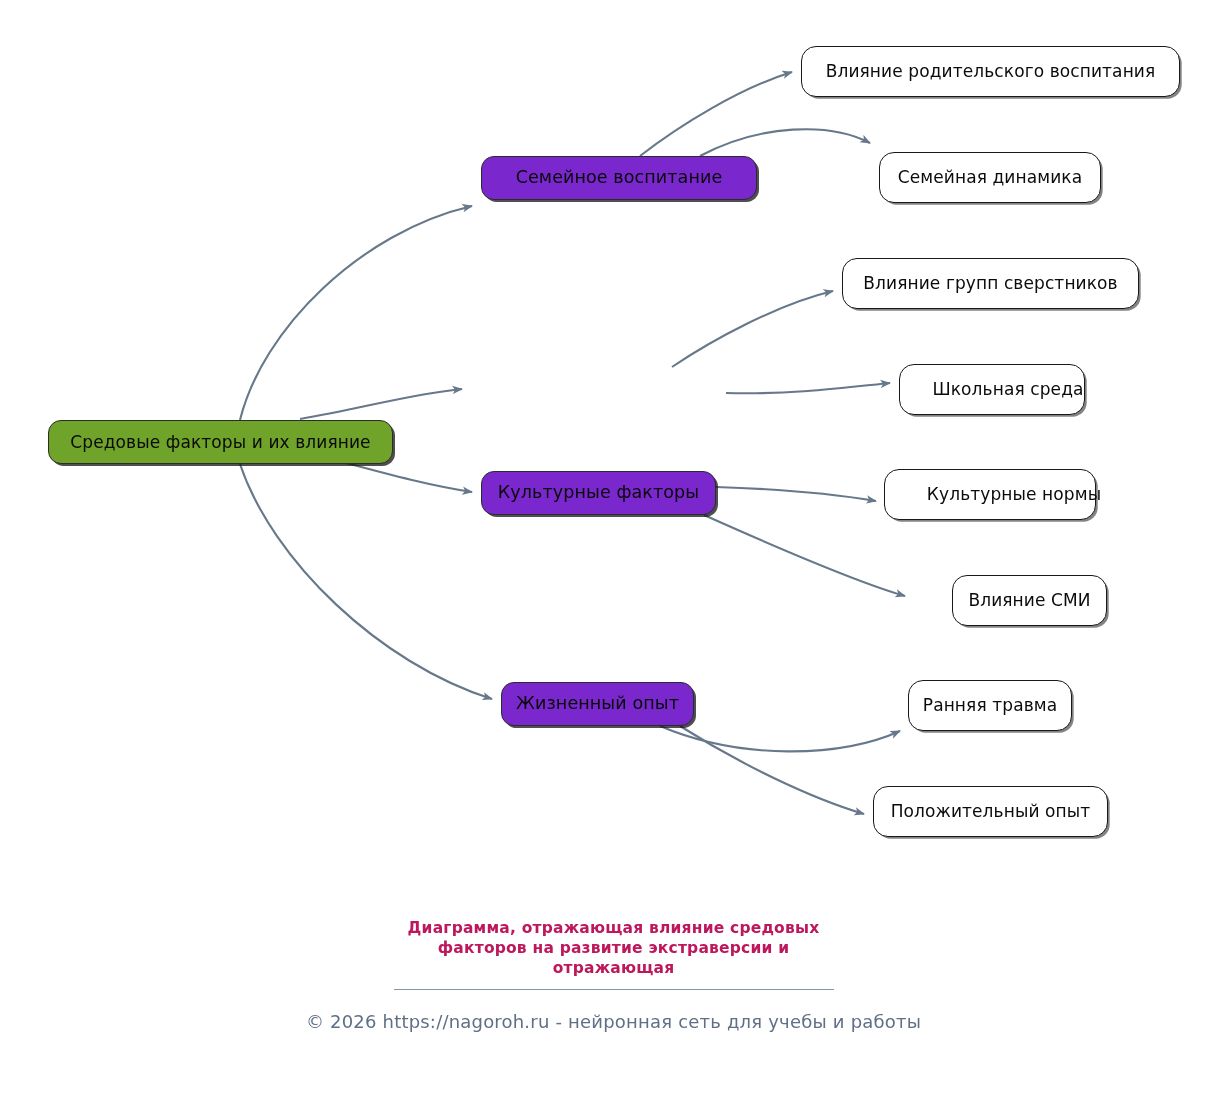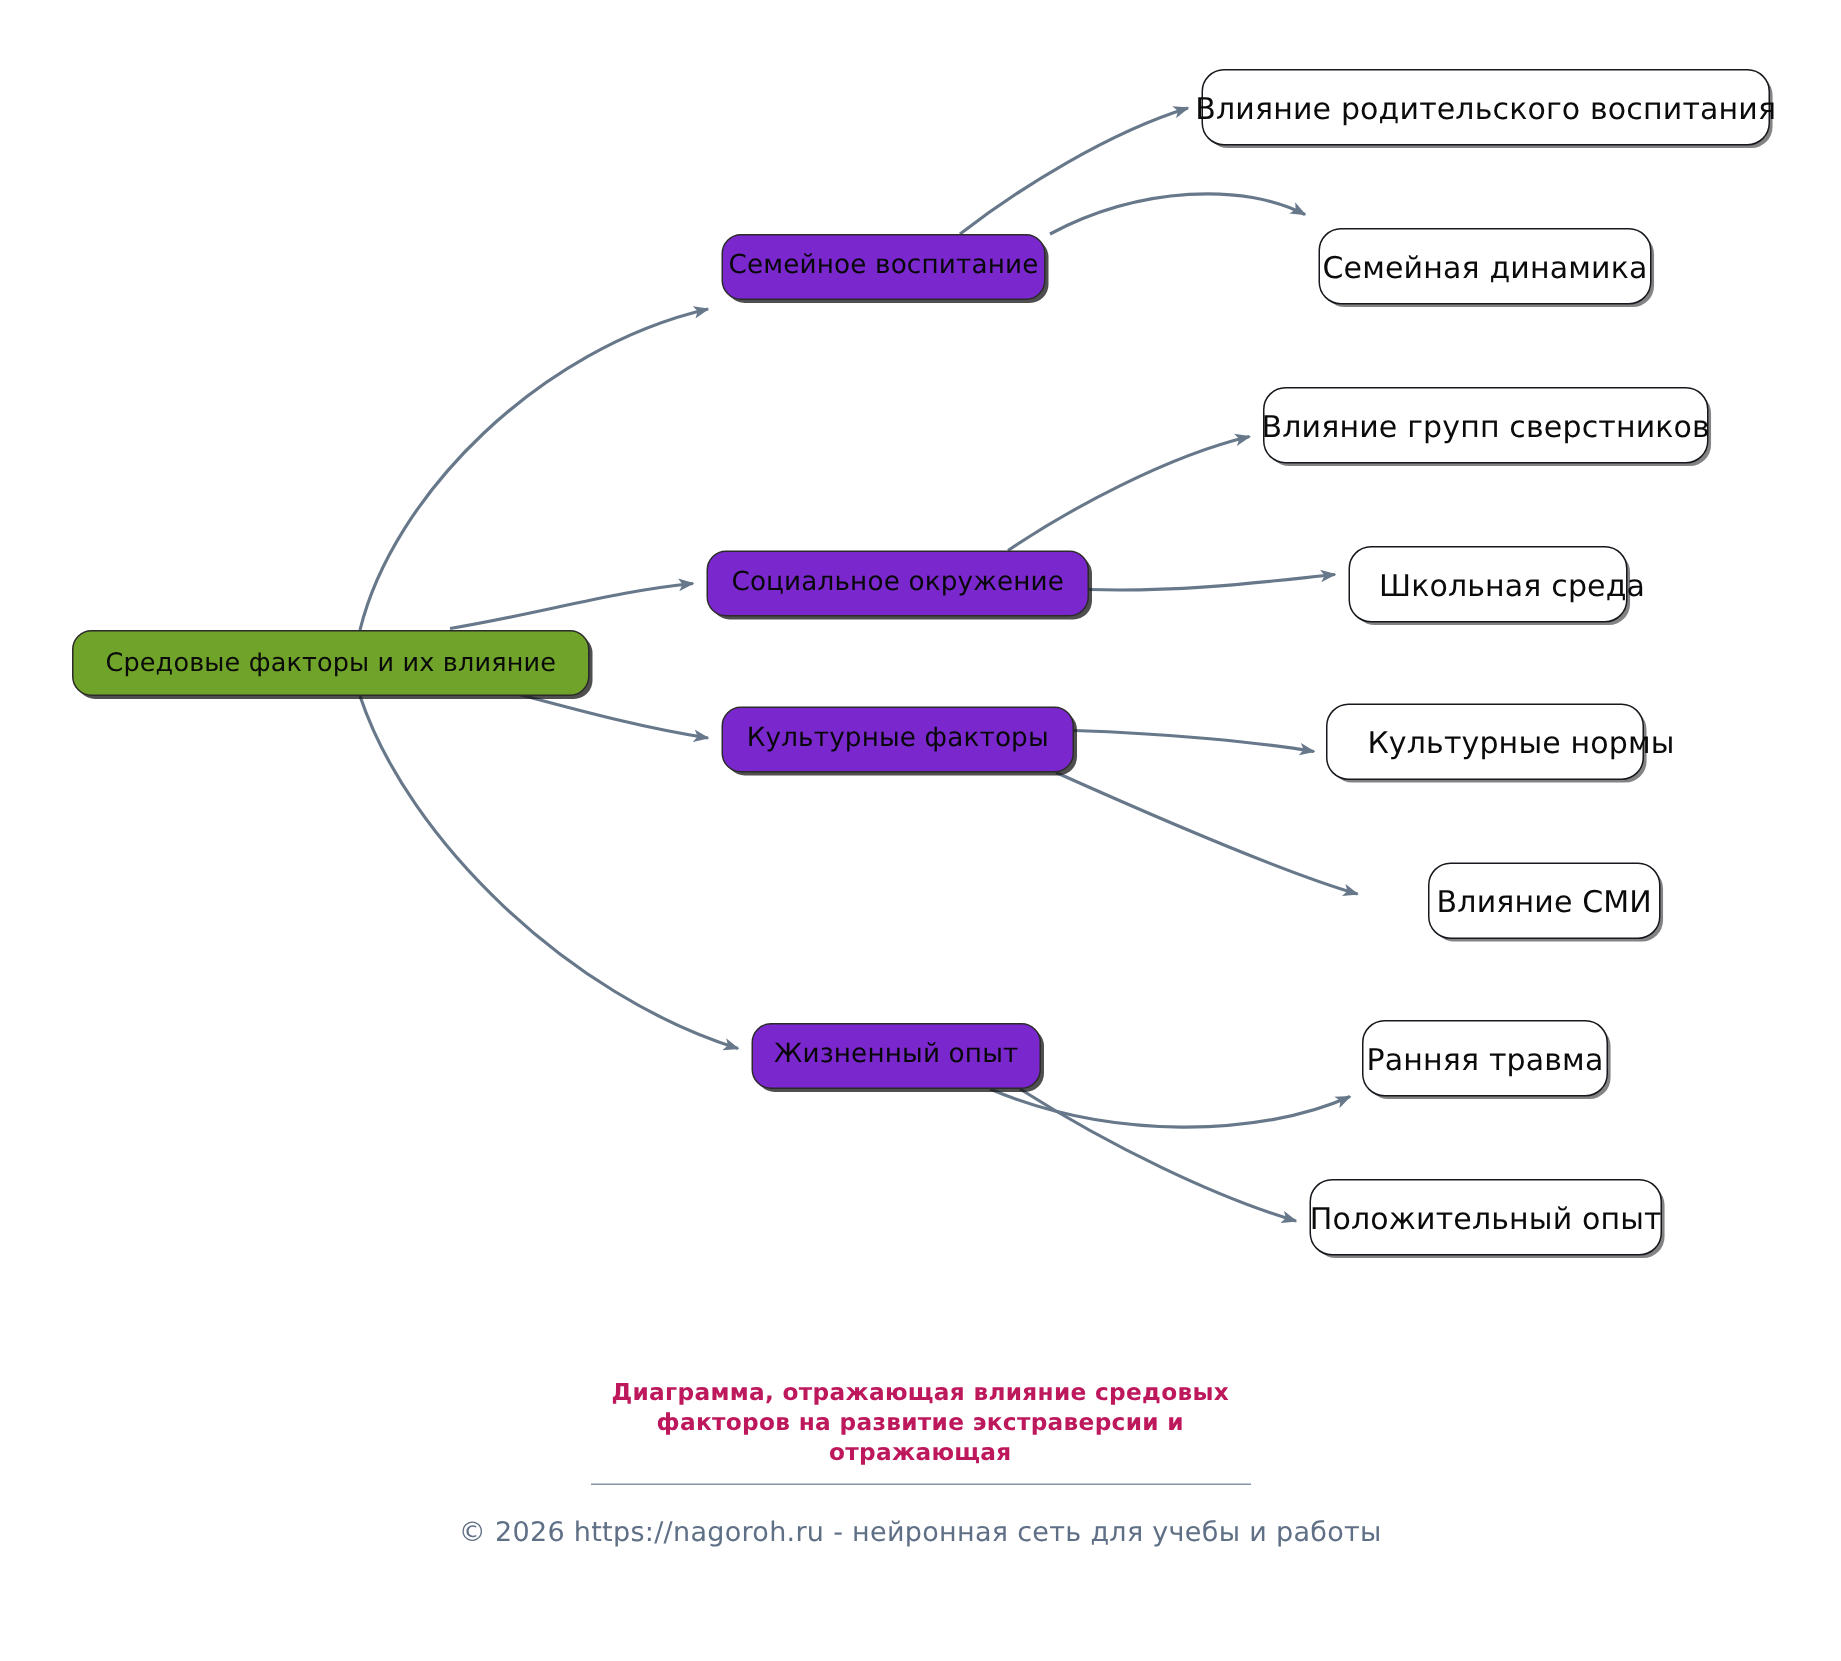--- a/index.html
+++ b/index.html
@@ -56,21 +56,21 @@
     box-shadow: 2.5px 2.5px 0 -0.5px rgba(20,20,20,0.75);
     color: #080808;
     font-size: 17.5px;
   }
   .node-leaf {
     background: #ffffff;
     border: 1.8px solid #15181c;
     border-radius: 15px;
     box-shadow: 2.5px 2.5px 0 -0.8px rgba(30,30,30,0.55);
     color: #0b0b0b;
-    font-size: 20px;
+    font-size: 17px;
   }
   .caption {
     position: absolute;
     left: 0;
     width: 1227px;
     text-align: center;
     color: #be185d;
     font-weight: bold;
     font-size: 15.5px;
     line-height: 1.28;
@@ -125,33 +125,30 @@
 
       <path d="M 660,726 C 740,760 840,758 900,731"></path>
       <path d="M 680,726 C 740,764 810,798 864,814"></path>
     </g>
   </svg>
 
   <div class="node node-root" style="left:48px; top:420px; width:345px; height:44px;">
     <span class="node-label">Средовые факторы и их влияние</span>
   </div>
 
-  <div class="node node-branch" style="left:481px; top:156px; width:216px; height:44px;">
+  <div class="node node-branch" style="left:481px; top:156px; width:276px; height:44px;">
     <span class="node-label">Семейное воспитание</span>
   </div>
   <div class="node node-leaf" style="left:801px; top:46px; width:379px; height:51px;">
     <span class="node-label">Влияние родительского воспитания</span>
   </div>
   <div class="node node-leaf" style="left:879px; top:152px; width:222px; height:51px;">
     <span class="node-label">Семейная динамика</span>
   </div>
 
-  <div class="node node-branch" style="left:471px; top:367px; width:255px; height:44px;">
-    <span class="node-label">Социальное окружение</span>
-  </div>
   <div class="node node-leaf" style="left:842px; top:258px; width:297px; height:51px;">
     <span class="node-label">Влияние групп сверстников</span>
   </div>
   <div class="node node-leaf" style="left:899px; top:364px; width:186px; height:51px;padding-left:32px;">
     <span class="node-label">Школьная среда</span>
   </div>
 
   <div class="node node-branch" style="left:481px; top:471px; width:235px; height:44px;">
     <span class="node-label">Культурные факторы</span>
   </div>

